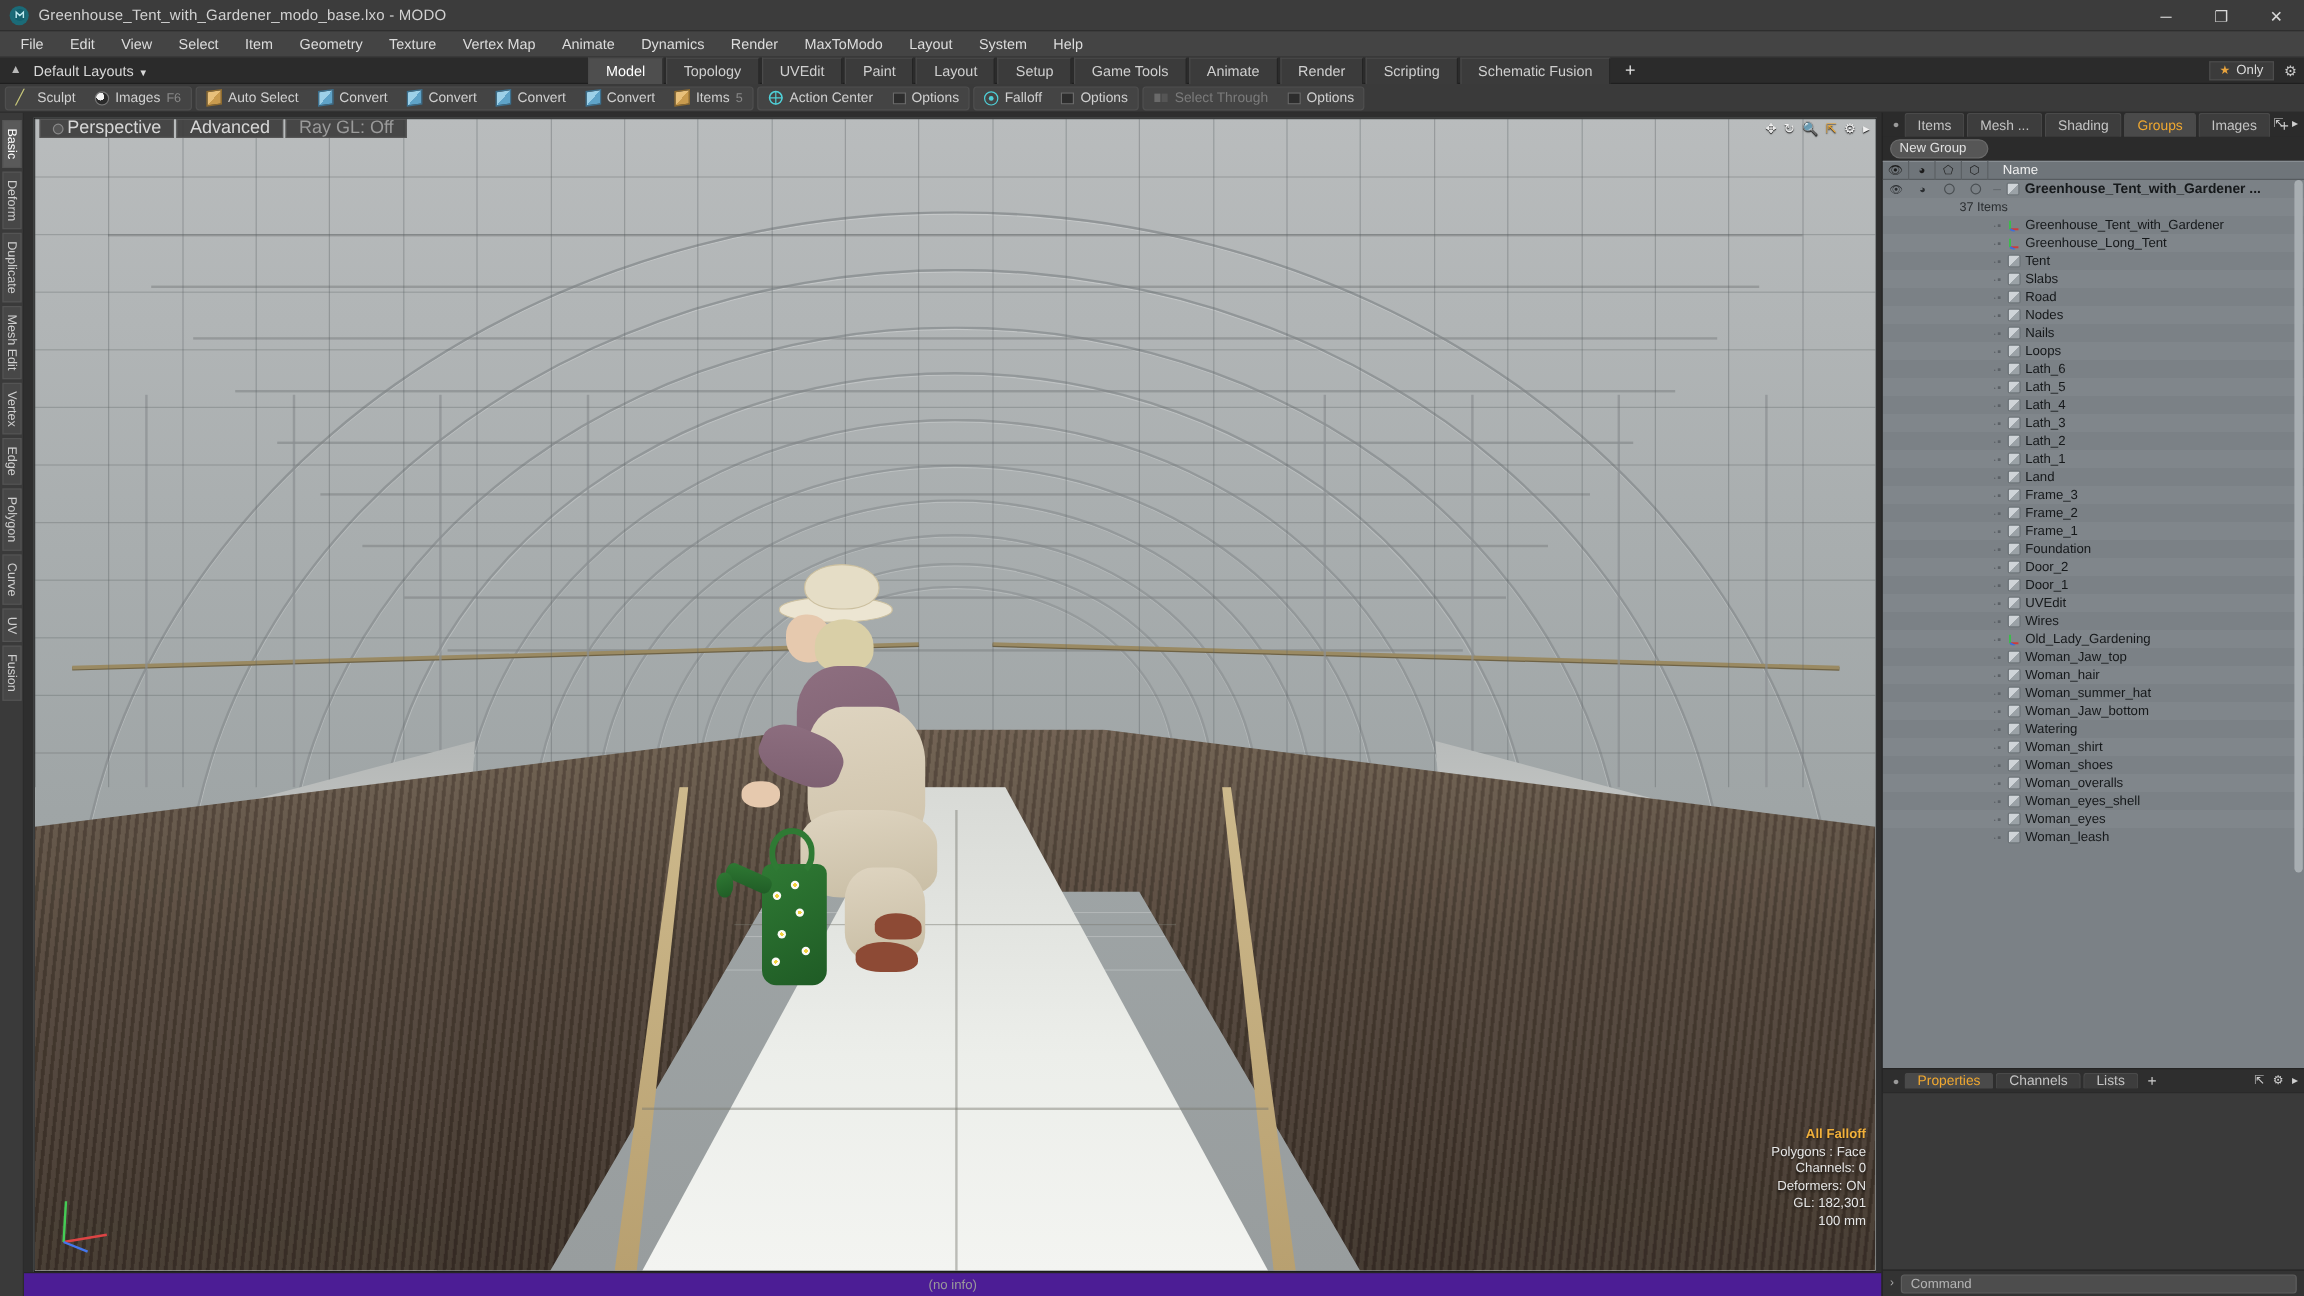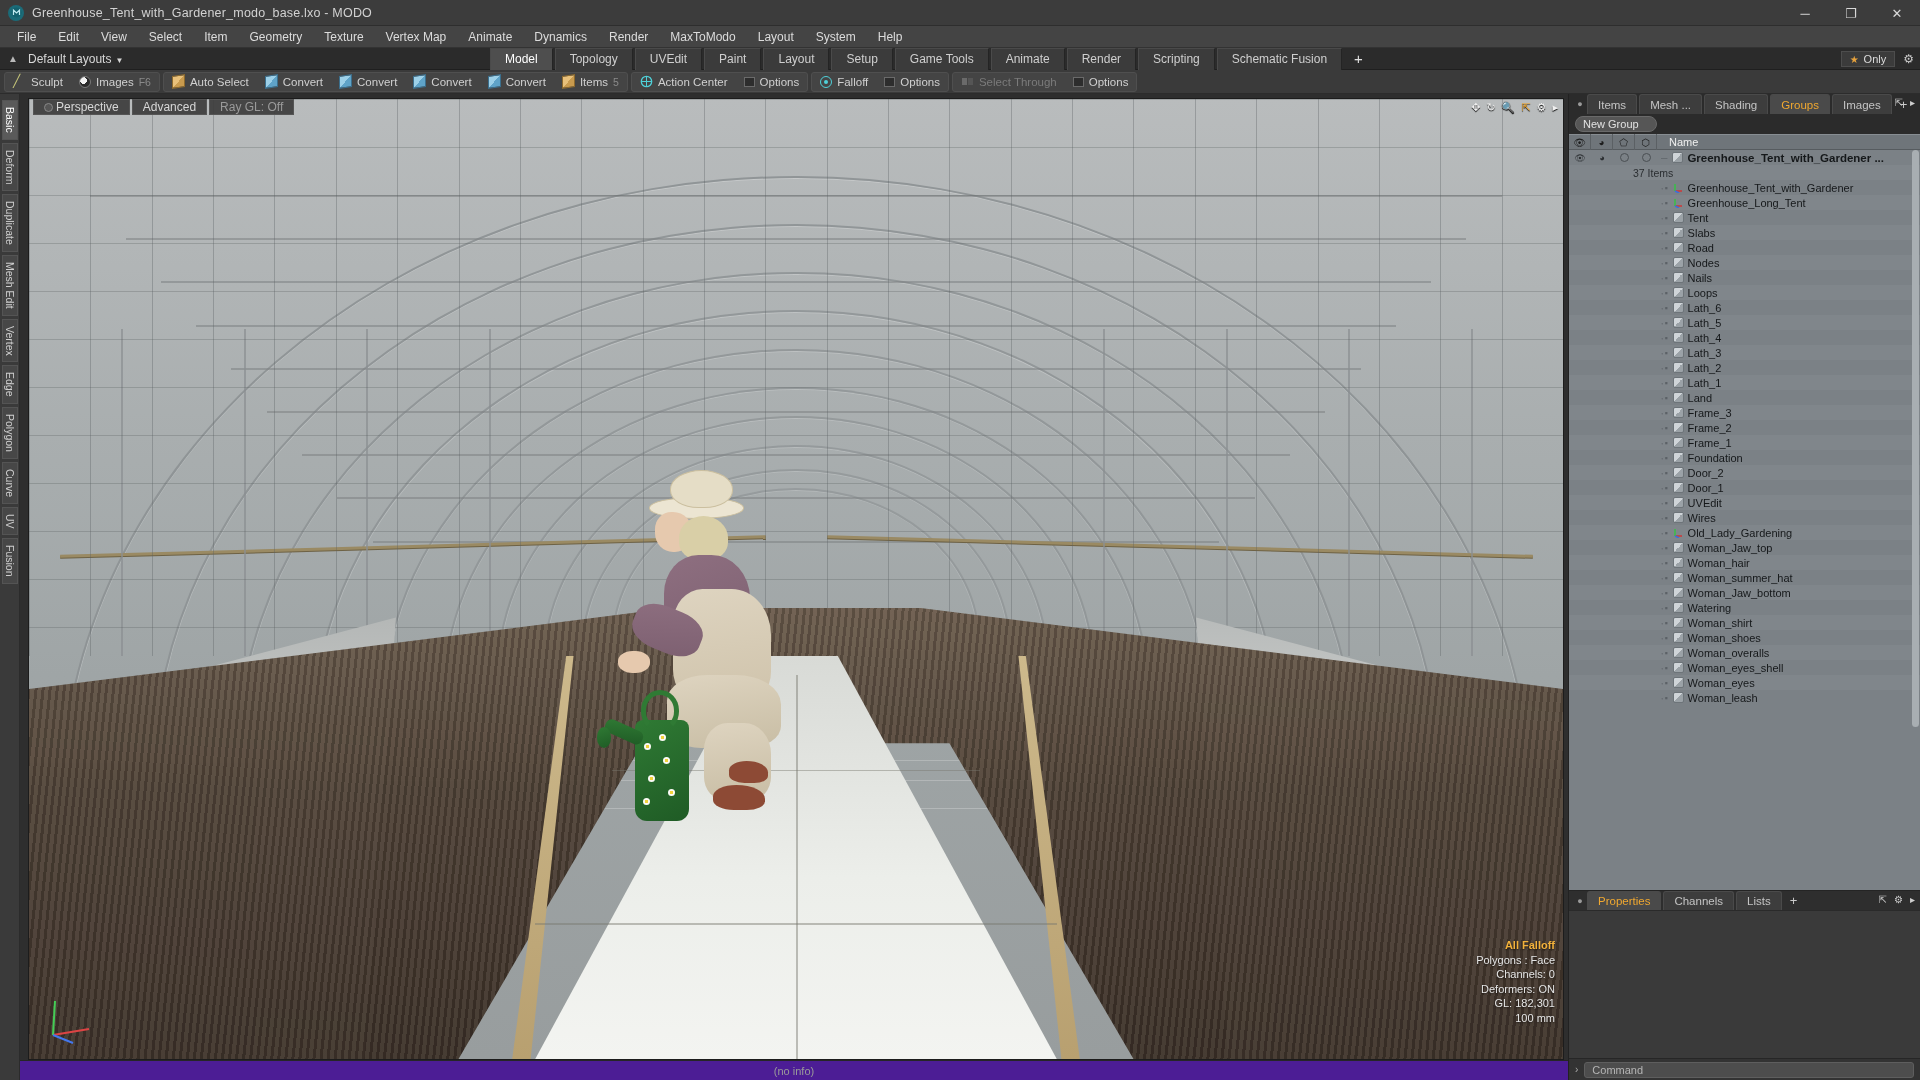--- a/index.html
+++ b/index.html
@@ -74,21 +74,21 @@
     padding:6px 1px; width:16px; text-align:center; }
   .rail-tab.active { background:#5a5a5a; color:#fff; }
 
   .center { flex:1; display:flex; flex-direction:column; background:#2e2e2e; }
   .vp-wrap { flex:1; position:relative; padding:4px 4px 0 8px; }
   .viewport { position:relative; width:100%; height:100%; overflow:hidden;
     border:1px solid #1c1c1c; background:#9aa0a2; }
 
   .vp-topbar { position:absolute; top:0; left:0; right:0; height:16px; z-index:6;
     display:flex; align-items:center; gap:2px; padding-left:4px; }
-  .vp-chip { font-size:12px; color:#d7d7d7; background:rgba(60,60,60,.92);
+  .vp-chip { font-size:15px; color:#d7d7d7; background:rgba(60,60,60,.92);
     border:1px solid #555; padding:1px 10px; line-height:12px; }
   .vp-chip.dim { color:#9a9a9a; }
   .vp-dot { width:9px; height:9px; border-radius:50%; border:1px solid #888;
     background:#555; margin-right:3px; }
   .vp-icons { position:absolute; top:2px; right:5px; display:flex; gap:6px;
     align-items:center; z-index:7; }
   .vp-ic { font-size:11px; color:#f0f0f0; text-shadow:0 1px 1px #000; }
   .vp-ic.orange { color:#f0a830; }
 
   
@@ -1045,21 +1045,21 @@
               <span class="ic-sm-cube"></span>
               <span class="rowlabel">Woman_leash</span>
             </div>
           </div>
         </div>
       <div class="scroll"></div>
     </div>
 
     <div class="props-tabs">
       <div class="rp-dot">●</div>
-      <div id="ptabs" style="display:flex;">
+      <div id="ptabs" style="display:flex;align-items:center;">
           <div class="rtab active">Properties</div>
           <div class="rtab">Channels</div>
           <div class="rtab">Lists</div>
           <div class="rtab plus">+</div>
         </div>
       <div class="rp-tools">
         <span>⇱</span>
         <span>⚙</span>
         <span>▸</span>
       </div>

